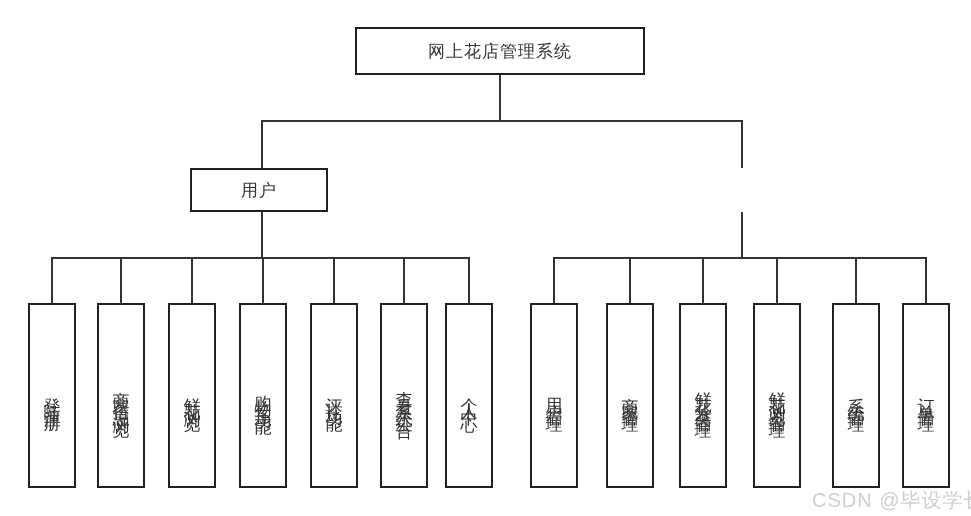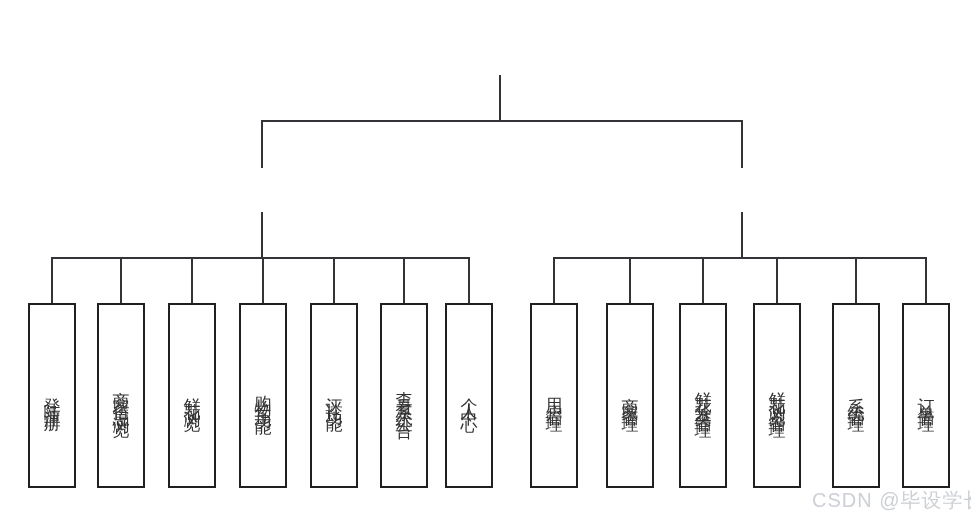--- a/index.html
+++ b/index.html
@@ -55,26 +55,32 @@
     color: var(--watermark, #ccd0d4);
     letter-spacing: 1px;
     white-space: nowrap;
   }
 </style>
 </head>
 <body>
 
 <div class="canvas">
 
+  <div class="node h-label" style="left:355px; top:27px; width:290px; height:48px;">
+    <span>网上花店管理系统</span>
+  </div>
 
   <div class="line" style="left:499px; top:75px; width:2px; height:46px;"></div>
   <div class="line" style="left:261px; top:120px; width:482px; height:2px;"></div>
   <div class="line" style="left:261px; top:120px; width:2px; height:48px;"></div>
   <div class="line" style="left:741px; top:120px; width:2px; height:48px;"></div>
 
+  <div class="node h-label" style="left:190px; top:168px; width:138px; height:44px;">
+    <span>用户</span>
+  </div>
 
   <div class="line" style="left:261px; top:212px; width:2px; height:46px;"></div>
   <div class="line" style="left:51px; top:257px; width:419px; height:2px;"></div>
   <div class="line" style="left:51px;  top:257px; width:2px; height:46px;"></div>
   <div class="line" style="left:120px; top:257px; width:2px; height:46px;"></div>
   <div class="line" style="left:191px; top:257px; width:2px; height:46px;"></div>
   <div class="line" style="left:262px; top:257px; width:2px; height:46px;"></div>
   <div class="line" style="left:333px; top:257px; width:2px; height:46px;"></div>
   <div class="line" style="left:403px; top:257px; width:2px; height:46px;"></div>
   <div class="line" style="left:468px; top:257px; width:2px; height:46px;"></div>

